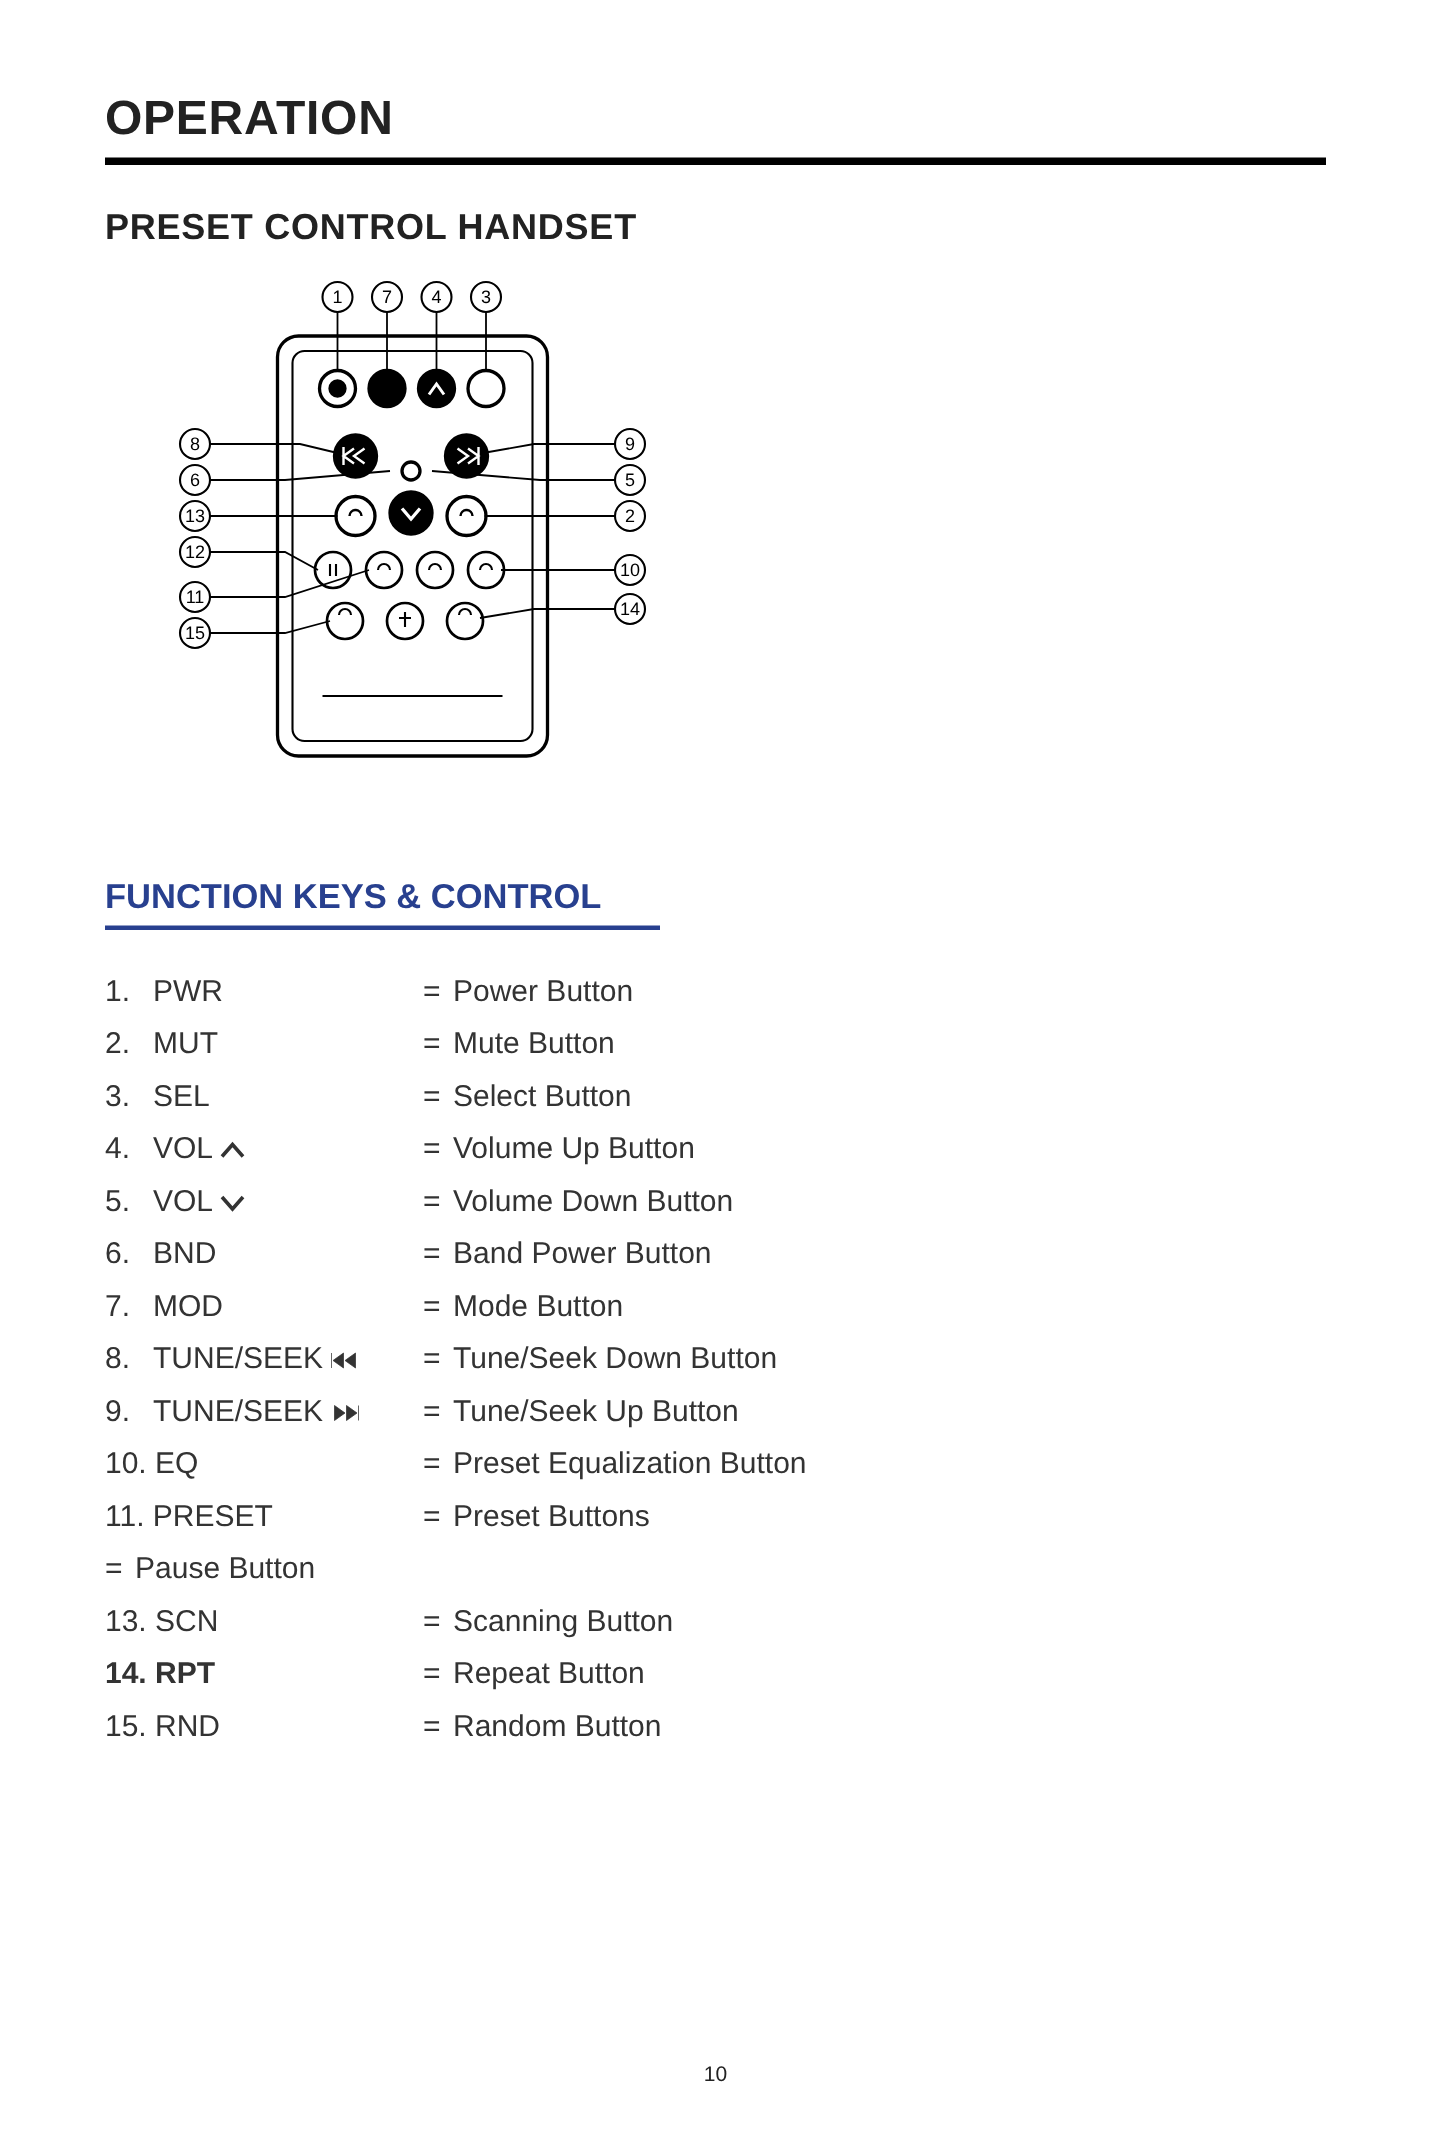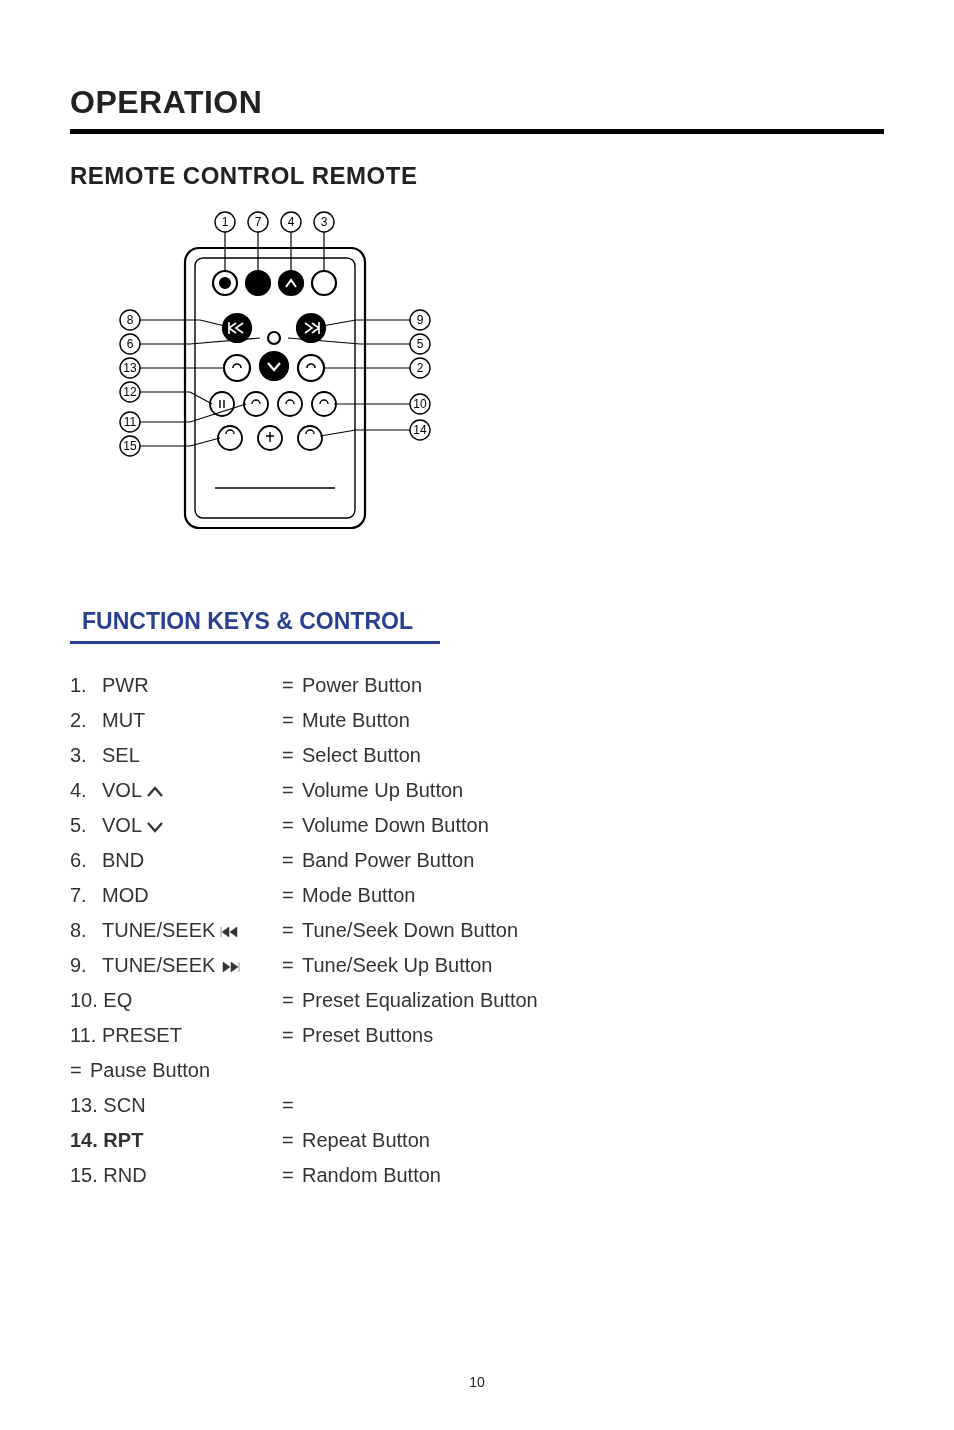--- a/index.html
+++ b/index.html
@@ -1,41 +1,41 @@
 <!DOCTYPE html>
 <html><head>
 <meta charset="utf-8">
 <style>
   @page { size: 954px 1430px; margin: 0; }
   html, body { margin: 0; padding: 0; width: 954px; height: 1430px; background: #fff; font-family: Helvetica, Arial, sans-serif; color: #222; }
-  .page { padding: 84px 70px 0 70px; box-sizing: border-box; height: 100%; position: relative; }
+  .page { padding: 60px 70px 0 70px; box-sizing: border-box; height: 100%; position: relative; }
   .title { font-size: 32px; font-weight: 700; letter-spacing: 0.5px; margin: 0 0 8px 0; }
   .title-rule { border: none; border-top: 5px solid #000; margin: 0 0 28px 0; }
   .subtitle { font-size: 24px; font-weight: 700; letter-spacing: 0.5px; margin: 0 0 18px 0; }
   .diagram-block { display: flex; justify-content: flex-start; margin-bottom: 60px; }
-  .section-h { font-size: 23px; font-weight: 700; color: #28408f; margin: 8px 0 6px 12px; }
+  .section-h { font-size: 23px; font-weight: 700; color: #28408f; margin: 8px 0 6px 0; }
   .section-rule { border: none; border-top: 3px solid #28408f; margin: 0 0 24px 0; width: 370px; }
   .list { font-size: 20px; line-height: 1.75; color: #333; }
   .row { display: flex; }
   .c-num { width: 32px; }
   .c-key { width: 180px; display: flex; align-items: center; gap: 4px; }
   .eq { width: 20px; }
   .c-desc { flex: 1; }
   .pagefoot { position: absolute; bottom: 40px; width: 100%; text-align: center; font-size: 14px; left: 0; }
   svg { display: block; }
   .icn { display: inline-block; vertical-align: middle; }
 </style>
 </head>
 <body>
 
 <div class="page">
   <h1 class="title">OPERATION</h1>
   <hr class="title-rule">
 
-  <h2 class="subtitle">REMOTE CONTROL REMOTE</h2>
+  <h2 class="subtitle">PRESET CONTROL HANDSET</h2>
 
   <div class="diagram-block">
     <svg width="420" height="340" viewBox="0 0 420 340">
       <defs>
         <g id="callout">
           <circle r="10" fill="none" stroke="#000" stroke-width="1.4"></circle>
         </g>
       </defs>
 
       <g id="top-callouts" font-size="12" text-anchor="middle" font-family="Helvetica">
@@ -296,20 +296,21 @@
         <div class="c-num" style="width: 0px;"></div>
         <div class="eq">=</div>
         <div class="c-desc"> Pause Button</div>
       </div>
       <div class="row">
         <div class="c-num" style="width: 0px;"></div>
         <div class="c-key" style="width: 212px;">
           <span>13. SCN</span>
         </div>
         <div class="eq">=</div>
+        <div class="c-desc"> Scanning Button</div>
       </div>
       <div class="row">
         <div class="c-num" style="width: 0px;"></div>
         <div class="c-key" style="width: 212px; font-weight: bold;">
           <span>14. RPT</span>
         </div>
         <div class="eq">=</div>
         <div class="c-desc"> Repeat Button</div>
       </div>
       <div class="row">

